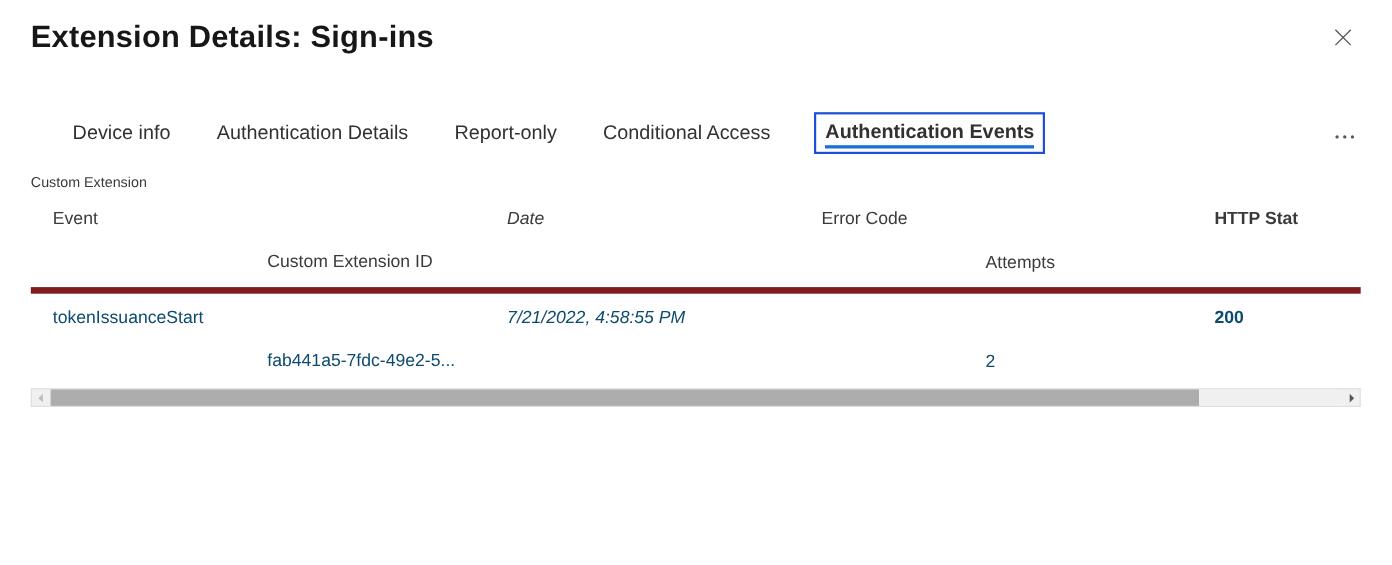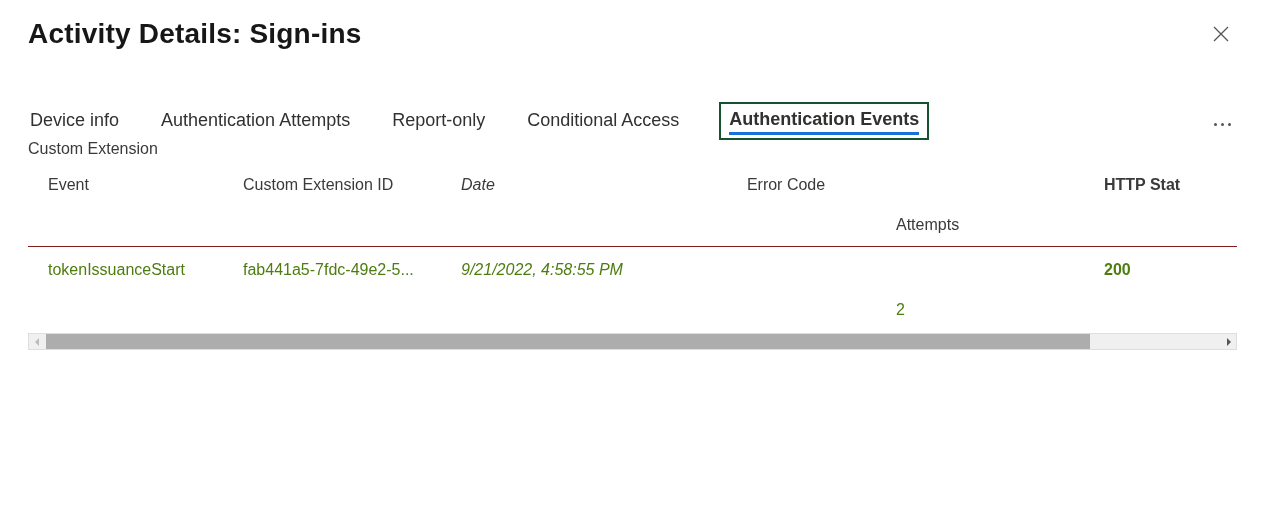--- a/index.html
+++ b/index.html
@@ -40,31 +40,32 @@
     .tabs-row {
       display: flex;
       align-items: center;
       justify-content: space-between;
       margin-top: 58px;
     }
     .tabs {
       display: flex;
       gap: 38px;
       align-items: stretch;
+      margin-left: 36px;
     }
     .tab {
       font-size: 18px;
       color: #323130;
       padding: 2px 2px 6px 2px;
       cursor: pointer;
       position: relative;
       white-space: nowrap;
     }
     .tab-active-wrap {
-      border: 2px solid #14532d;
+      border: 2px solid #1d4ed8;
       padding: 5px 8px 8px 8px;
       margin-top: -6px;
     }
     .tab-active {
       font-weight: 600;
       padding: 0;
     }
     .tab-underline {
       position: absolute;
       left: 0;
@@ -79,43 +80,43 @@
       padding: 6px;
       cursor: pointer;
     }
     .more-btn span {
       width: 3px;
       height: 3px;
       background: #555;
       border-radius: 50%;
     }
     .section-label {
-      font-size: 16px;
+      font-size: 13px;
       color: #3b3a39;
-      margin-top: 0;
+      margin-top: 18px;
     }
     .table-wrap {
       margin-top: 8px;
       width: 100%;
     }
     .thead {
       display: flex;
       color: #3b3a39;
       font-size: 16px;
       padding: 10px 0 12px 0;
-      border-bottom: 1px solid #7f1d1d;
+      border-bottom: 6px solid #7f1d1d;
     }
     .trow {
       display: flex;
-      color: #4d7c0f;
+      color: #0c4a6e;
       font-size: 16px;
       padding: 14px 0 14px 0;
     }
     .col-event { width: 215px; padding-left: 20px; }
-    .col-ext   { width: 218px; }
+    .col-ext   { width: 218px; margin-top: 39px; }
     .col-date  { width: 215px; font-style: italic; }
     .col-err   { width: 220px; text-align: center; }
     .col-att   { width: 208px; margin-top: 40px; }
     .col-http  { width: 100px; font-weight: bold; }
     .scrollbar {
       display: flex;
       align-items: center;
       height: 17px;
       background: #f0f0f0;
       border: 1px solid #dedede;
@@ -145,33 +146,33 @@
       height: 100%;
       width: 89%;
       background: #adadad;
     }
   </style>
 </head>
 <body>
 
 <div class="panel">
   <div class="header-row">
-    <h1 class="title">Activity Details: Sign-ins</h1>
+    <h1 class="title">Extension Details: Sign-ins</h1>
     <div class="close-btn">
       <svg viewBox="0 0 16 16" stroke="#555" stroke-width="1.2" fill="none">
         <line x1="1" y1="1" x2="15" y2="15"></line>
         <line x1="15" y1="1" x2="1" y2="15"></line>
       </svg>
     </div>
   </div>
 
   <div class="tabs-row">
     <div class="tabs">
       <div class="tab">Device info</div>
-      <div class="tab">Authentication Attempts</div>
+      <div class="tab">Authentication Details</div>
       <div class="tab">Report-only</div>
       <div class="tab">Conditional Access</div>
       <div class="tab-active-wrap">
         <div class="tab tab-active">
           <span>Authentication Events</span>
           <div class="tab-underline"></div>
         </div>
       </div>
     </div>
     <div class="more-btn">
@@ -188,21 +189,21 @@
       <div class="col-event">Event</div>
       <div class="col-ext">Custom Extension ID</div>
       <div class="col-date">Date</div>
       <div class="col-err">Error Code</div>
       <div class="col-att">Attempts</div>
       <div class="col-http">HTTP Stat</div>
     </div>
     <div class="trow">
       <div class="col-event">tokenIssuanceStart</div>
       <div class="col-ext">fab441a5-7fdc-49e2-5...</div>
-      <div class="col-date">9/21/2022, 4:58:55 PM</div>
+      <div class="col-date">7/21/2022, 4:58:55 PM</div>
       <div class="col-err"></div>
       <div class="col-att">2</div>
       <div class="col-http">200</div>
     </div>
 
     <div class="scrollbar">
       <div class="sb-arrow disabled">
         <svg width="8" height="8" viewBox="0 0 8 8">
             <polygon points="5,0 1,4 5,8" fill="#bbb"></polygon>
           </svg>

